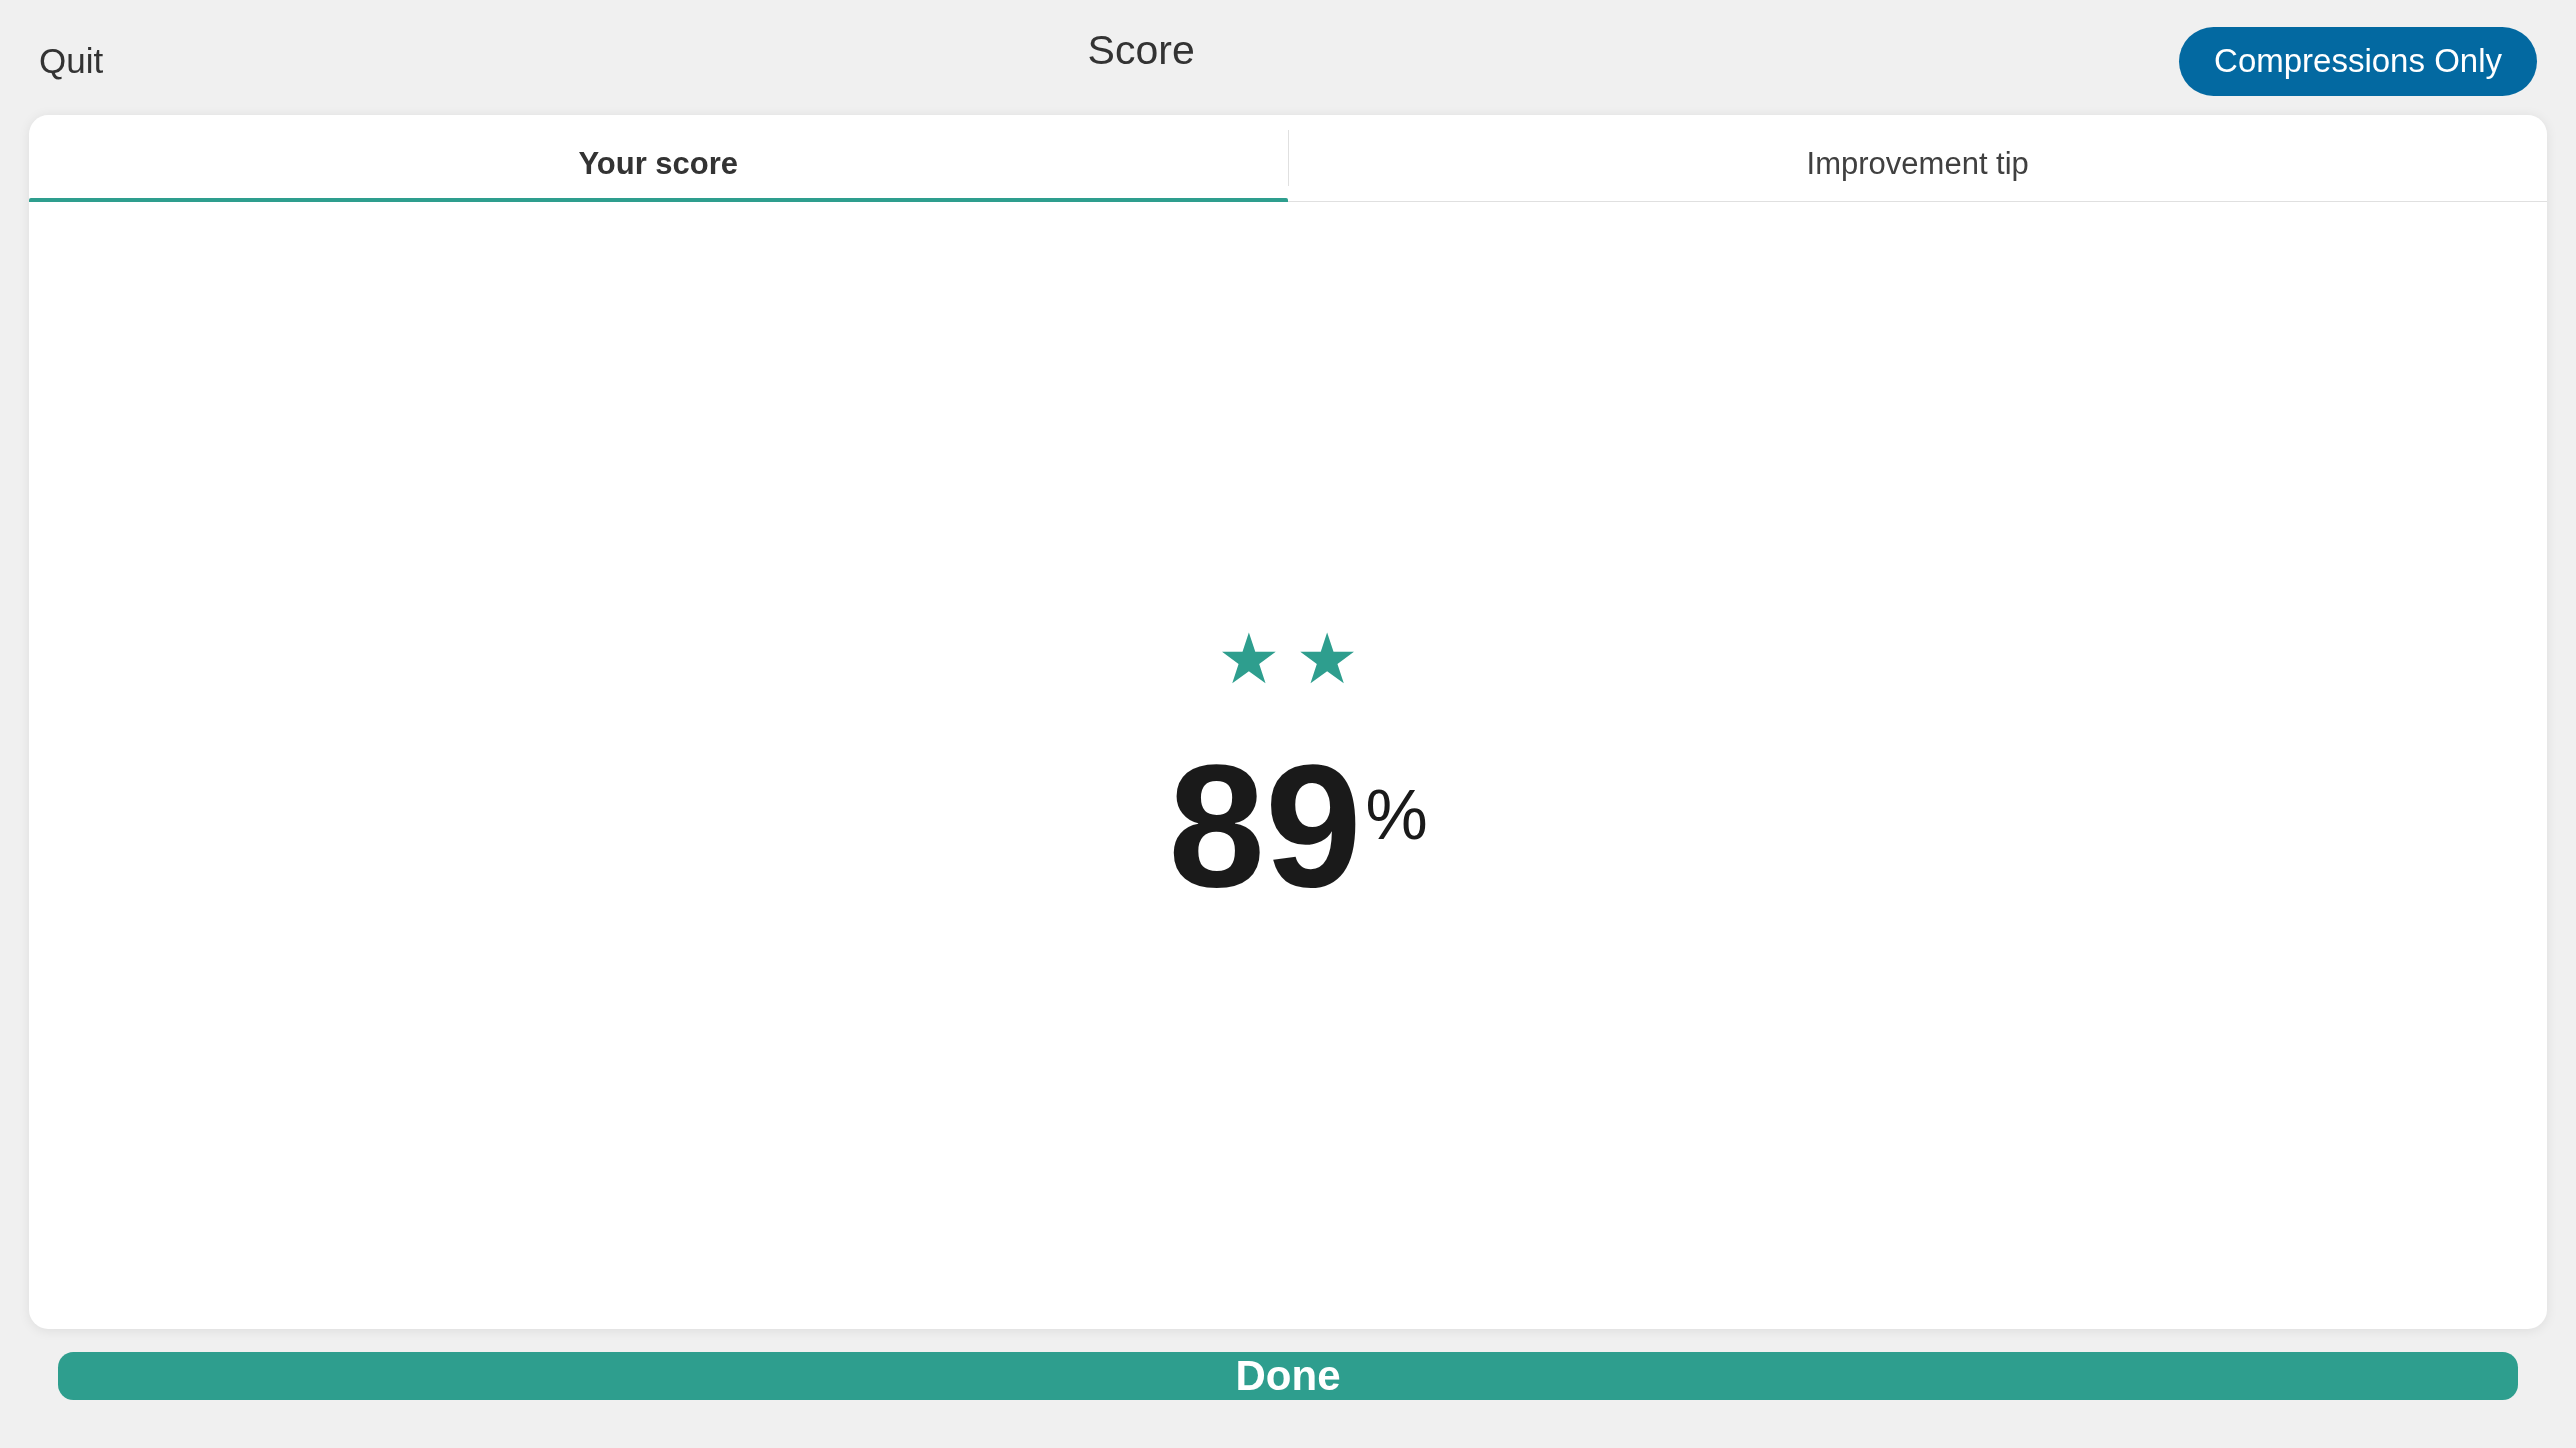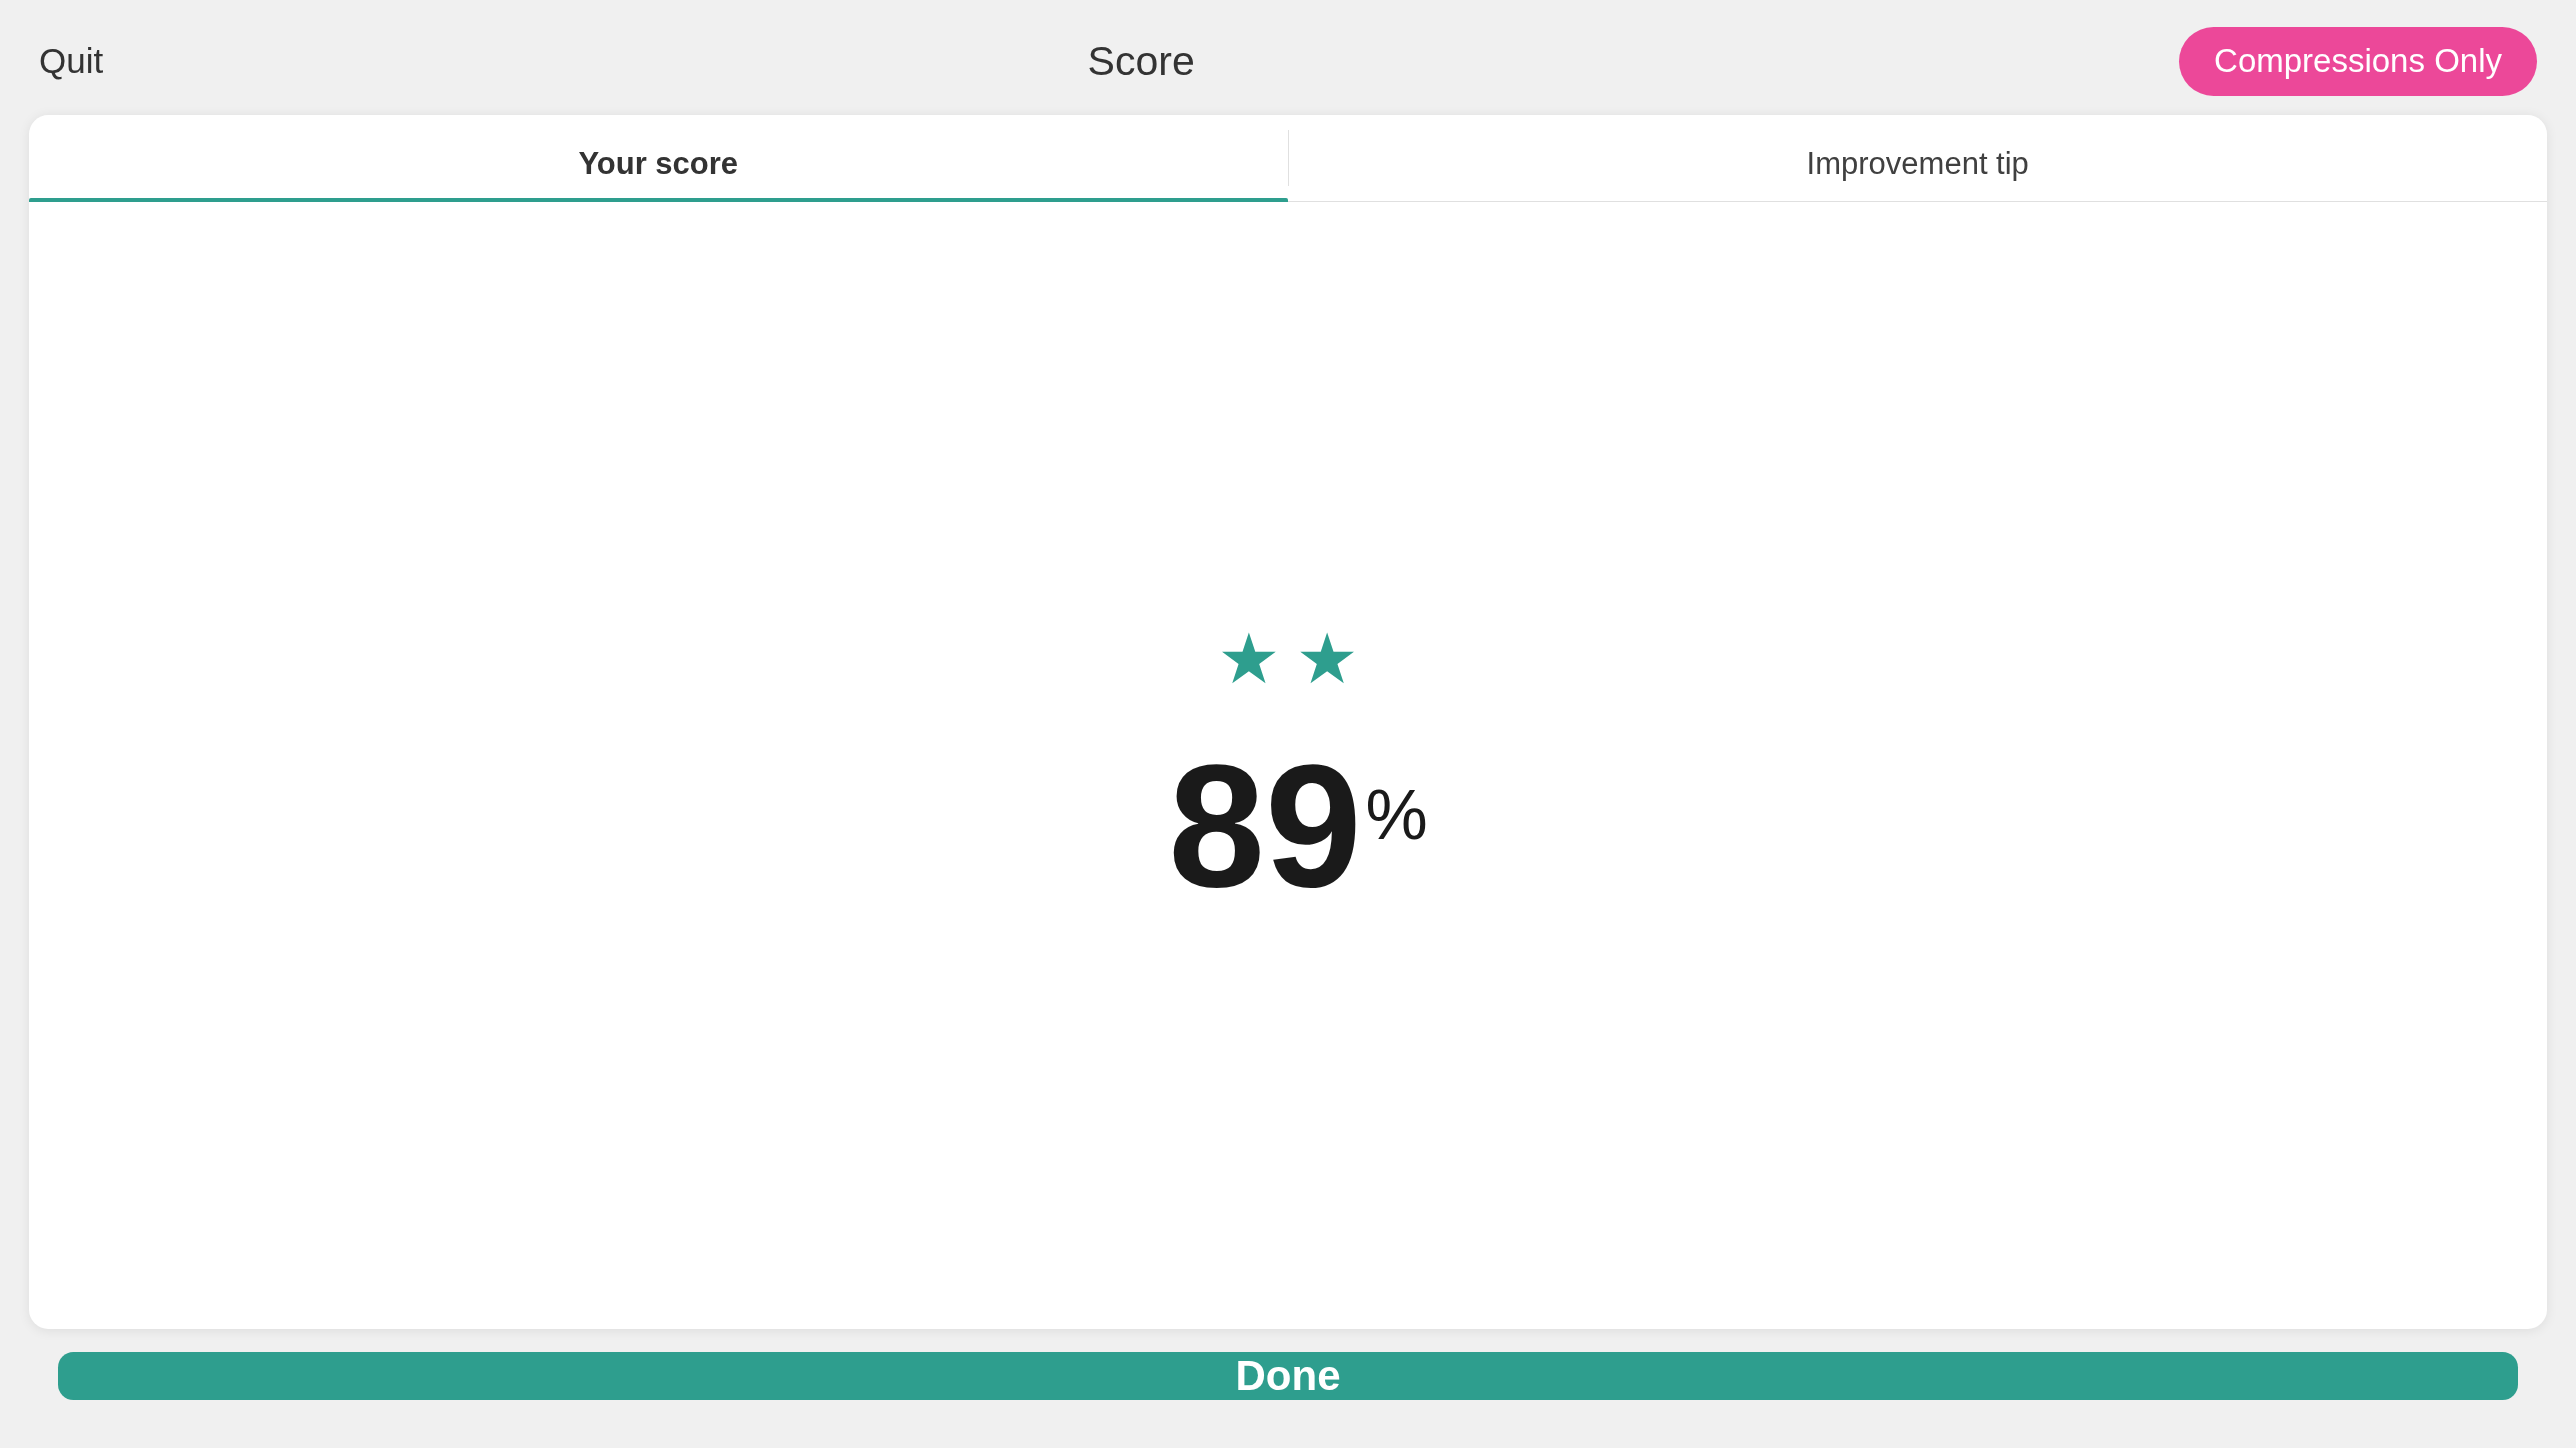--- a/index.html
+++ b/index.html
@@ -12,21 +12,20 @@
       background-color: #f0f0f0;
       font-family: -apple-system, BlinkMacSystemFont, 'Helvetica Neue', Arial, sans-serif;
       width: 100vw;
       min-height: 100vh;
       display: flex;
       flex-direction: column;
     }
 
     .header {
       display: flex;
-      align-items: center;
       justify-content: space-between;
       padding: 27px 39px 19.3px 39px;
       gap: 8px;
     }
 
     .quit-btn {
       font-size: 35px;
       color: #333;
       font-weight: 400;
       background: none;
@@ -34,21 +33,21 @@
       cursor: pointer;
     }
 
     .header-title {
       font-size: 41px;
       color: #333;
       font-weight: 400;
     }
 
     .mode-badge {
-      background-color: #ec4899;
+      background-color: #0369a1;
       color: white;
       border-radius: 48px;
       padding: 15.4px 35px;
       font-size: 33px;
       font-weight: 500;
     }
 
     .main-content {
       flex: 1;
       padding: 0 29px 19.3px 29px;

